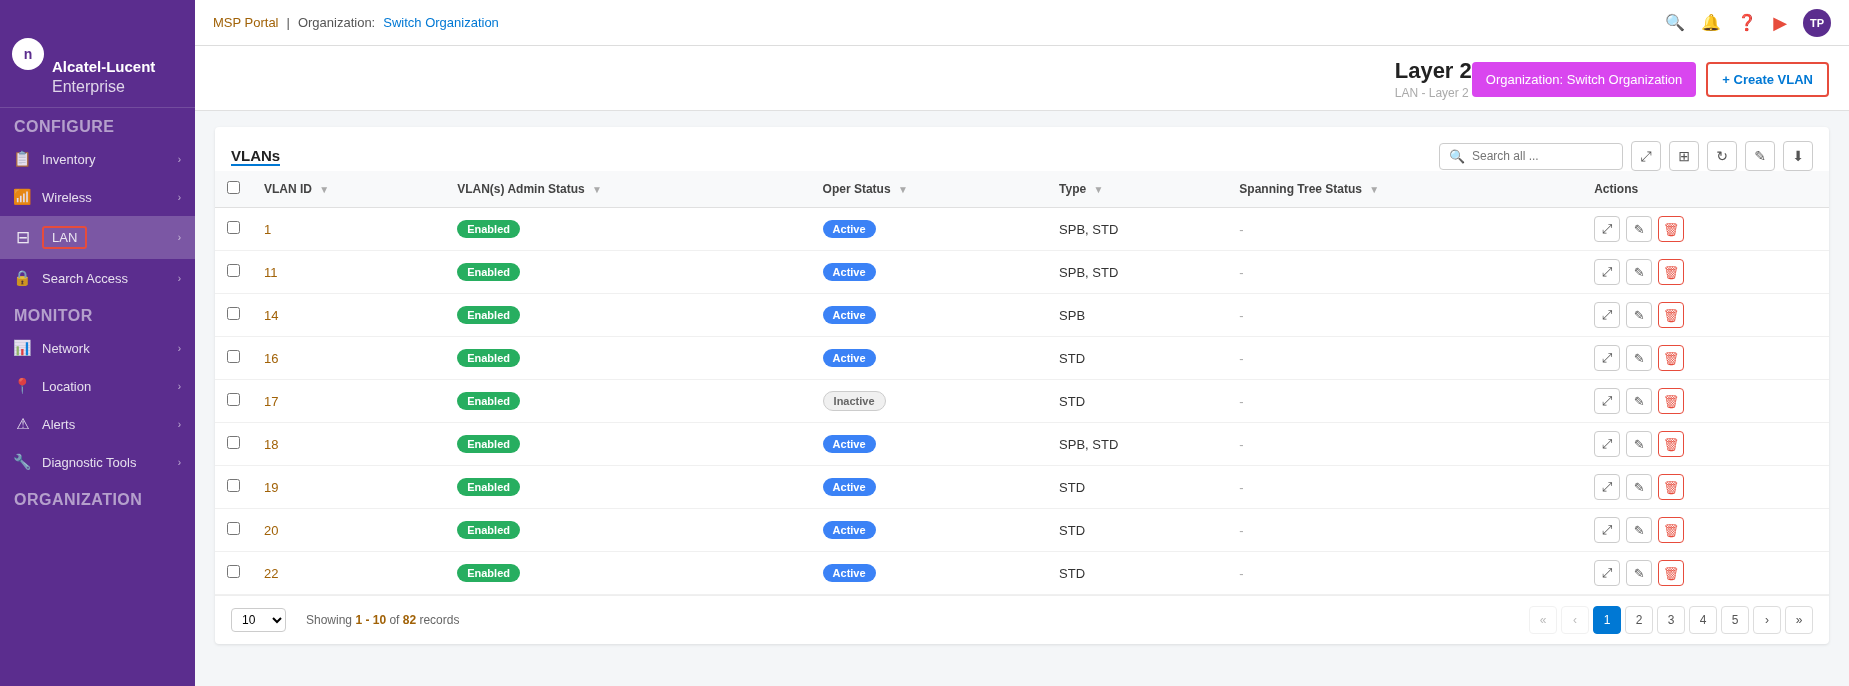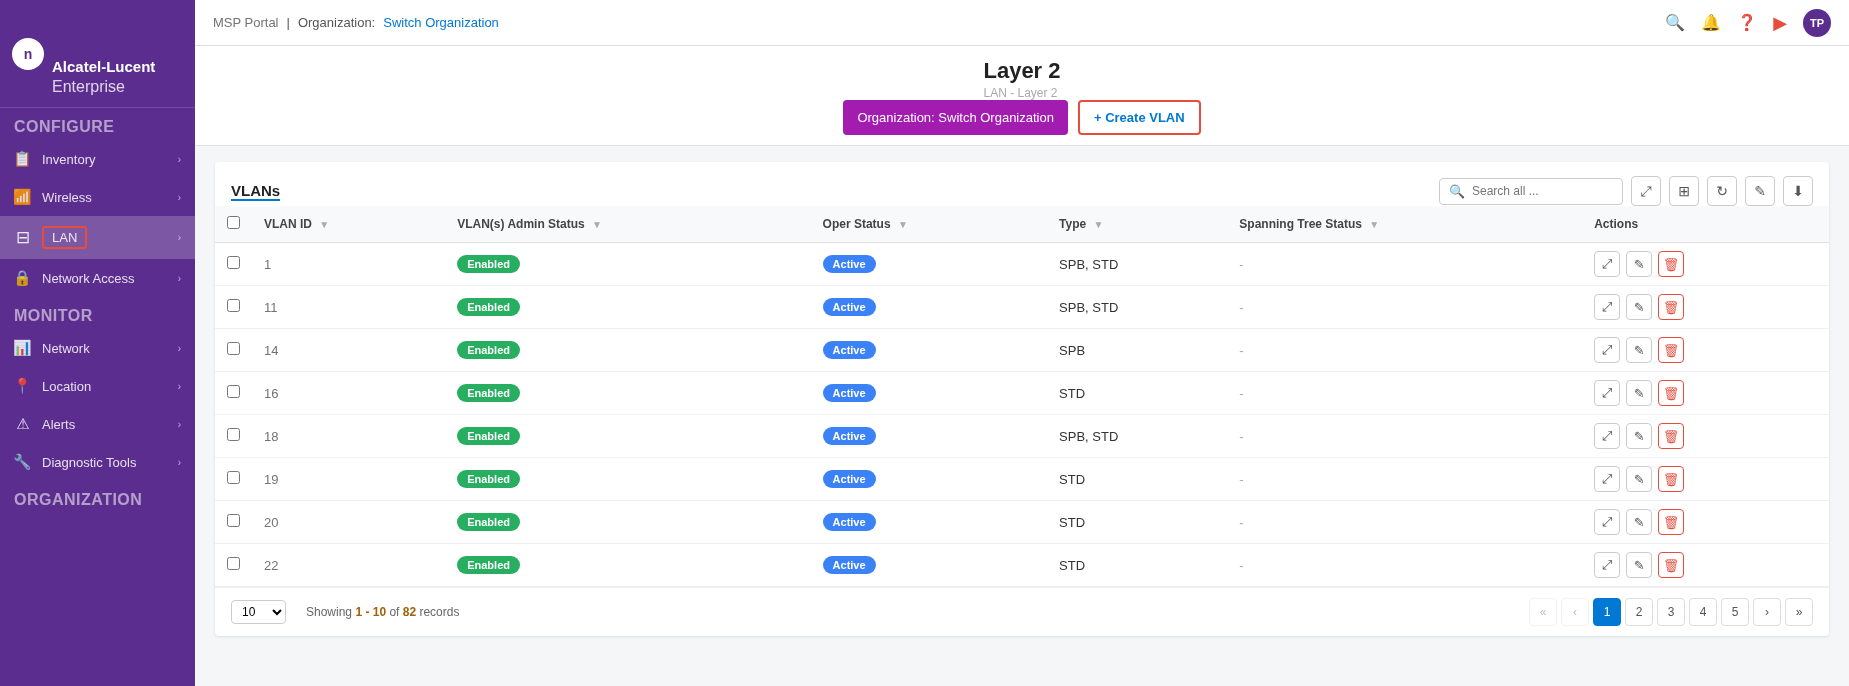--- a/index.html
+++ b/index.html
@@ -62,29 +62,29 @@
     .topbar-link { color: #0078d4; cursor: pointer; font-size: 13px; }
     .topbar-right { display: flex; align-items: center; gap: 16px; }
     .topbar-icon { font-size: 16px; color: #555; cursor: pointer; }
     .topbar-icon.youtube { color: #e74c3c; font-size: 18px; }
     .topbar-avatar { width: 28px; height: 28px; border-radius: 50%; background: #5b2d8e; color: #fff; display: flex; align-items: center; justify-content: center; font-size: 11px; font-weight: bold; }
 
     
     .page-header {
       background: #fff; padding: 12px 20px 10px;
       border-bottom: 1px solid #e0e0e0;
-      display: flex; align-items: center; justify-content: flex-end; flex-direction: column;
+      display: flex; align-items: center; justify-content: flex-end;
     }
     .page-title-area {}
     .page-title { font-size: 22px; font-weight: 600; color: #222; }
     .breadcrumb { font-size: 12px; color: #888; margin-top: 2px; }
     .breadcrumb span { color: #aaa; }
     .page-header-actions { display: flex; gap: 10px; }
     .btn-org {
-      background: #a21caf; color: #fff; border: none; padding: 8px 14px;
+      background: #d946ef; color: #fff; border: none; padding: 8px 14px;
       border-radius: 4px; cursor: pointer; font-size: 13px; font-weight: 500;
     }
     .btn-create {
       background: #fff; color: #0078d4; border: 2px solid #e74c3c; padding: 8px 14px;
       border-radius: 4px; cursor: pointer; font-size: 13px; font-weight: 600;
       display: flex; align-items: center; gap: 4px;
     }
 
     
     .content { flex: 1; overflow-y: auto; padding: 16px 20px; background: #f4f6f8; }
@@ -124,21 +124,21 @@
     thead tr { background: #f8f9fa; border-bottom: 1px solid #e0e0e0; }
     th {
       padding: 10px 12px; text-align: left; font-size: 12px; font-weight: 600;
       color: #444; white-space: nowrap;
     }
     th .filter-icon { font-size: 10px; color: #aaa; margin-left: 4px; cursor: pointer; }
     td { padding: 8px 12px; font-size: 13px; color: #333; border-bottom: 1px solid #f0f0f0; vertical-align: middle; }
     .checkbox-cell { width: 30px; }
     input[type="checkbox"] { cursor: pointer; }
 
-    .vlan-link { color: #737373; cursor: pointer; text-decoration: none; text-align: right; }
+    .vlan-link { color: #a16207; cursor: pointer; text-decoration: none; text-align: right; }
 
     .badge {
       display: inline-block; padding: 3px 10px; border-radius: 12px;
       font-size: 11px; font-weight: 600; color: #fff;
     }
     .badge-green { background: #27ae60; }
     .badge-active { background: #3b82f6; }
     .badge-inactive { background: #f0f0f0; color: #666; border: 1px solid #ccc; }
 
     .status-combo { display: flex; align-items: center; gap: 6px; }
@@ -220,21 +220,21 @@
           <span class="nav-label">LAN</span>
         </div>
       </div>
       <span class="nav-arrow">›</span>
 
     </div>
 
     <div class="nav-item">
       <div class="nav-item-left">
         <div class="nav-icon">🔒</div>
-        <span class="nav-label">Network Access</span>
+        <span class="nav-label">Search Access</span>
       </div>
       <span class="nav-arrow">›</span>
     </div>
   </div>
 
   <div class="section-label">MONITOR</div>
 
   <div class="nav-item">
     <div class="nav-item-left">
       <div class="nav-icon">📊</div>
@@ -435,20 +435,41 @@
         <div class="action-icon" title="Edit">✎</div>
         <div class="action-icon delete" title="Delete">🗑</div>
       </div>
     </td>
   </tr>
               <tr>
     <td class="checkbox-cell">
       <input type="checkbox" style="">
     </td>
     <td>
+      <a class="vlan-link">17</a>
+    </td>
+    <td>
+      <span class="badge badge-green">Enabled</span>
+    </td>
+    <td><span class="badge badge-inactive">Inactive</span></td>
+    <td>STD</td>
+    <td class="dash">-</td>
+    <td>
+      <div class="actions-cell">
+        <div class="action-icon" title="Expand">⤢</div>
+        <div class="action-icon" title="Edit">✎</div>
+        <div class="action-icon delete" title="Delete">🗑</div>
+      </div>
+    </td>
+  </tr>
+              <tr>
+    <td class="checkbox-cell">
+      <input type="checkbox" style="">
+    </td>
+    <td>
       <a class="vlan-link">18</a>
     </td>
     <td>
       <span class="badge badge-green">Enabled</span>
     </td>
     <td><span class="badge badge-active">Active</span></td>
     <td>SPB, STD</td>
     <td class="dash">-</td>
     <td>
       <div class="actions-cell">

